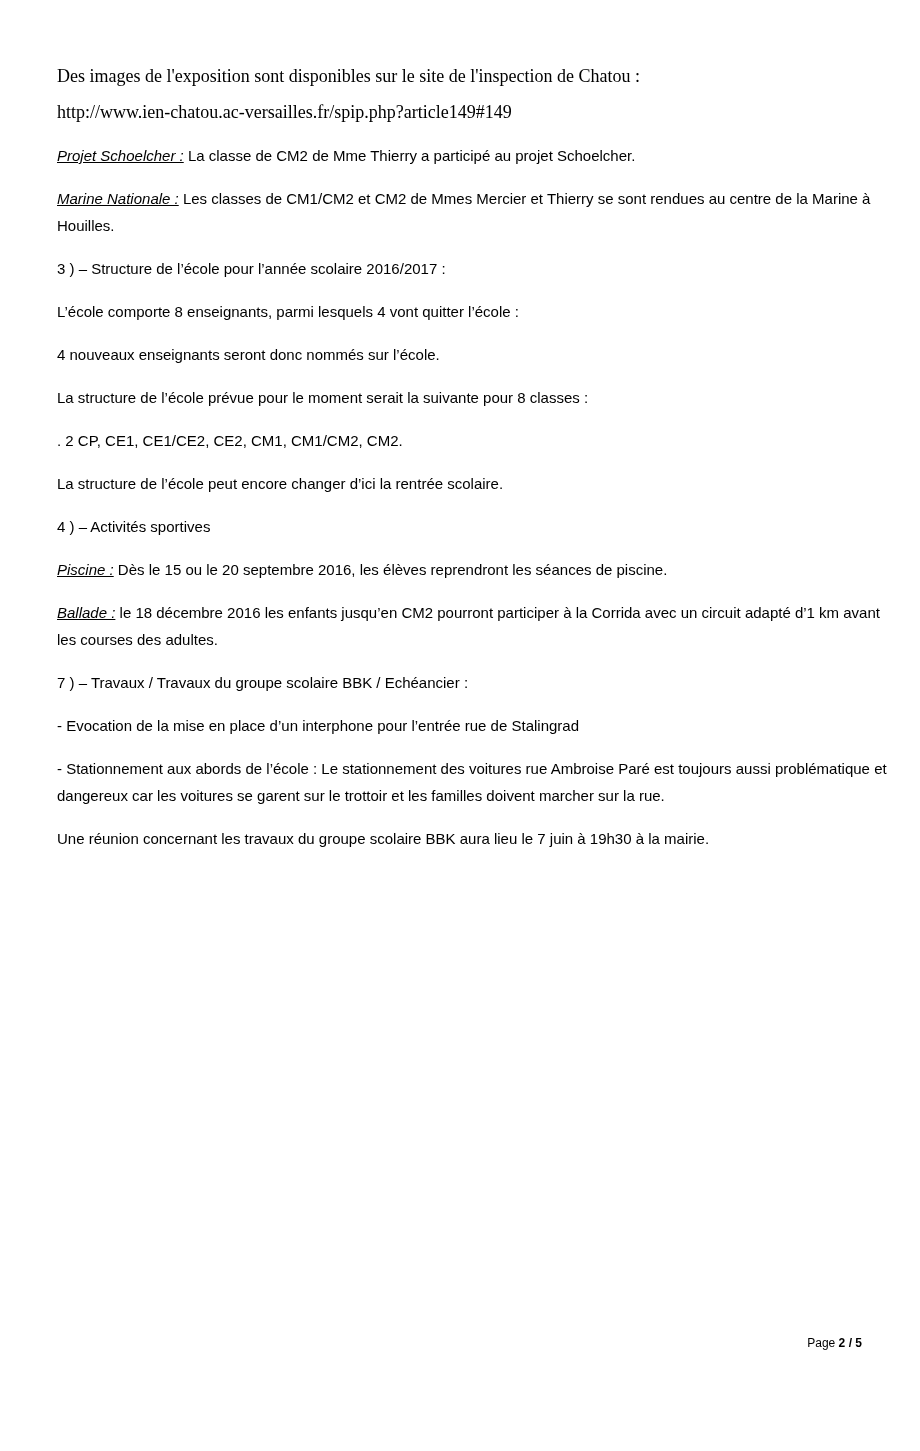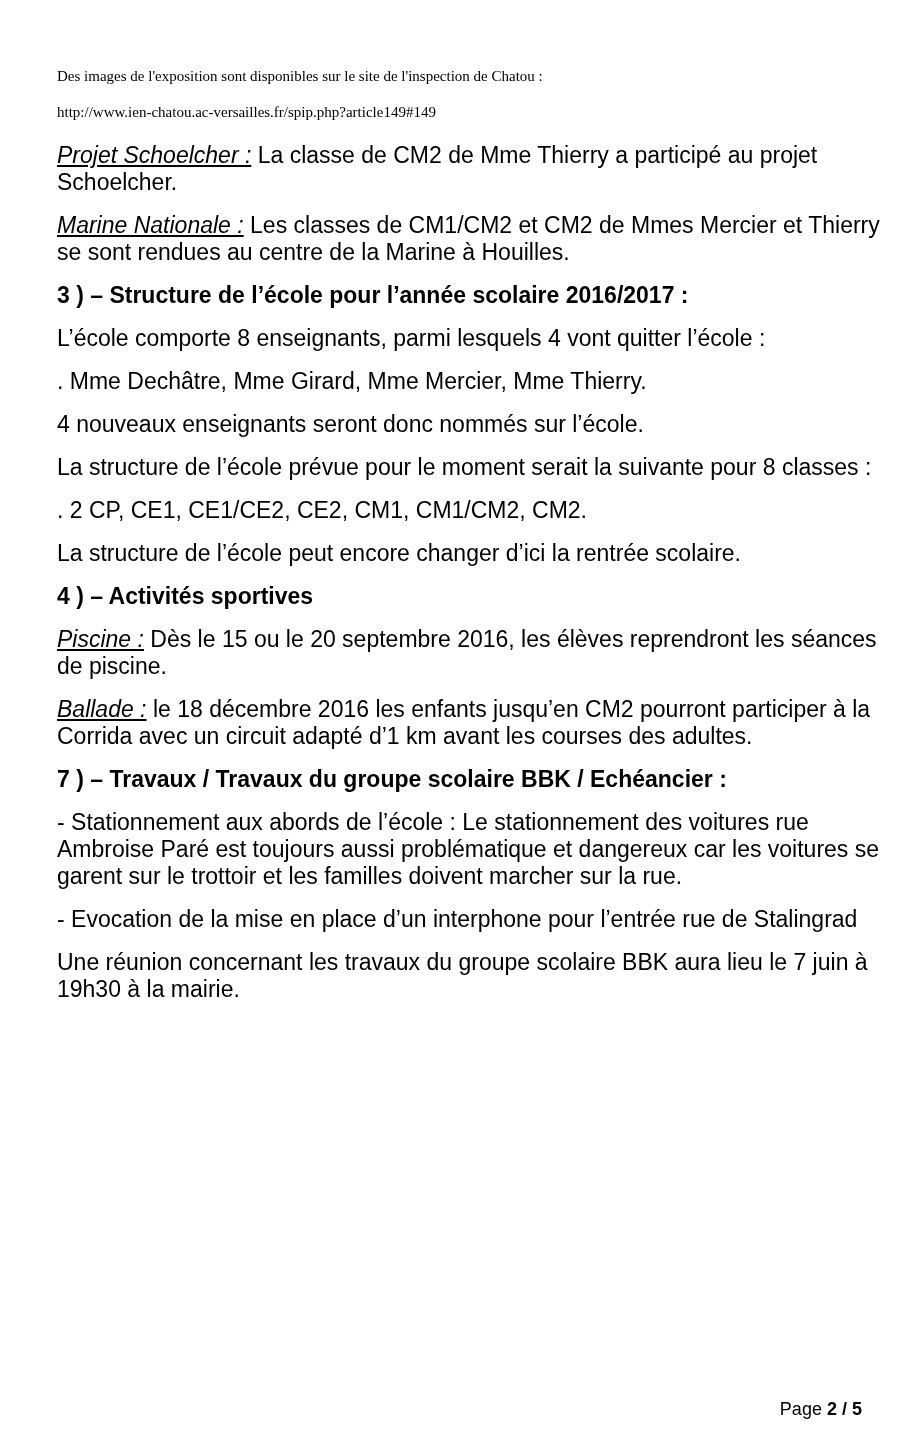--- a/index.html
+++ b/index.html
@@ -16,44 +16,44 @@
     color: #000000;
   }
   .page-content {
     position: absolute;
     left: 57px;
     top: 58px;
     width: 830px;
   }
   .intro {
     font-family: cursive;
-    font-size: 15px;
+    font-size: 18px;
     line-height: 36px;
     margin: 0 0 12px 0;
   }
   p.body-p {
-    font-size: 23px;
+    font-size: 15px;
     line-height: 27px;
     margin: 0 0 16px 0;
   }
   .sec-h {
     font-size: 16.8px;
     line-height: 27px;
-    font-weight: 700;
+    font-weight: 400;
     margin: 62px 0 16px 0;
   }
   .lbl {
     font-style: italic;
     text-decoration: underline;
   }
   .page-footer {
     position: absolute;
-    top: 1398px;
+    top: 1332px;
     right: 58px;
-    font-size: 18px;
+    font-size: 12px;
     line-height: 22px;
   }
   .page-footer .bold {
     font-weight: 700;
   }
 </style>
 </head>
 <body>
 
 <div class="page-content">
@@ -62,37 +62,36 @@
     <div>Des images de l'exposition sont disponibles sur le site de l'inspection de Chatou :</div>
     <div>http://www.ien-chatou.ac-versailles.fr/spip.php?article149#149</div>
   </div>
 
   <p class="body-p"><span class="lbl">Projet Schoelcher :</span><span> La classe de CM2 de Mme Thierry a participé au projet Schoelcher.</span></p>
 
   <p class="body-p"><span class="lbl">Marine Nationale :</span><span> Les classes de CM1/CM2 et CM2 de Mmes Mercier et Thierry se sont rendues au centre de la Marine à Houilles.</span></p>
 
   <p class="body-p sec-h">3 ) – Structure de l’école pour l’année scolaire 2016/2017 :</p>
   <p class="body-p">L’école comporte 8 enseignants, parmi lesquels 4 vont quitter l’école :</p>
-  <p class="body-p">. Mme Dechâtre, Mme Girard, Mme Mercier, Mme Thierry.</p>
   <p class="body-p">4 nouveaux enseignants seront donc nommés sur l’école.</p>
   <p class="body-p">La structure de l’école prévue pour le moment serait la suivante pour 8 classes :</p>
   <p class="body-p">. 2 CP, CE1, CE1/CE2, CE2, CM1, CM1/CM2, CM2.</p>
   <p class="body-p">La structure de l’école peut encore changer d’ici la rentrée scolaire.</p>
 
   <p class="body-p sec-h">4 ) – Activités sportives</p>
 
   <p class="body-p"><span class="lbl">Piscine :</span><span> Dès le 15 ou le 20 septembre 2016, les élèves reprendront les séances de piscine.</span></p>
 
 
 
   <p class="body-p"><span class="lbl">Ballade :</span><span> le 18 décembre 2016 les enfants jusqu’en CM2 pourront participer à la Corrida avec un circuit adapté d’1 km avant les courses des adultes.</span></p>
 
   <p class="body-p sec-h">7 ) – Travaux / Travaux du groupe scolaire BBK / Echéancier :</p>
+  <p class="body-p">- Evocation de la mise en place d’un interphone pour l’entrée rue de Stalingrad</p>
   <p class="body-p">- Stationnement aux abords de l’école : Le stationnement des voitures rue Ambroise Paré est toujours aussi problématique et dangereux car les voitures se garent sur le trottoir et les familles doivent marcher sur la rue.</p>
-  <p class="body-p">- Evocation de la mise en place d’un interphone pour l’entrée rue de Stalingrad</p>
   <p class="body-p">Une réunion concernant les travaux du groupe scolaire BBK aura lieu le 7 juin à 19h30 à la mairie.</p>
 
 </div>
 
 <div class="page-footer">
   <span>Page</span>
   <span class="bold">2</span>
   <span class="bold">/</span>
   <span class="bold">5</span>
 </div>

